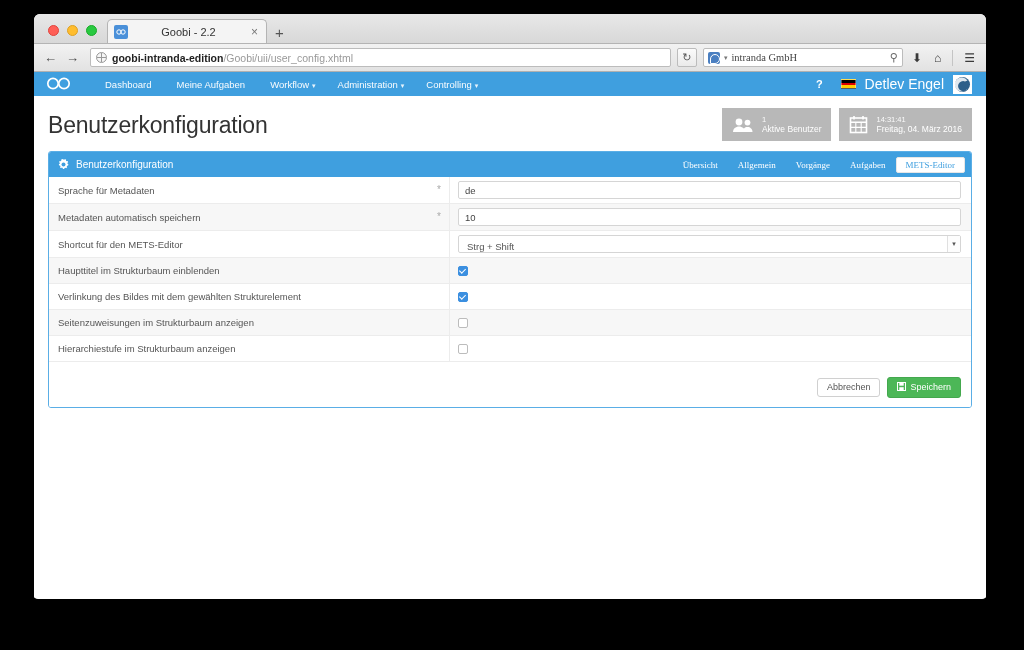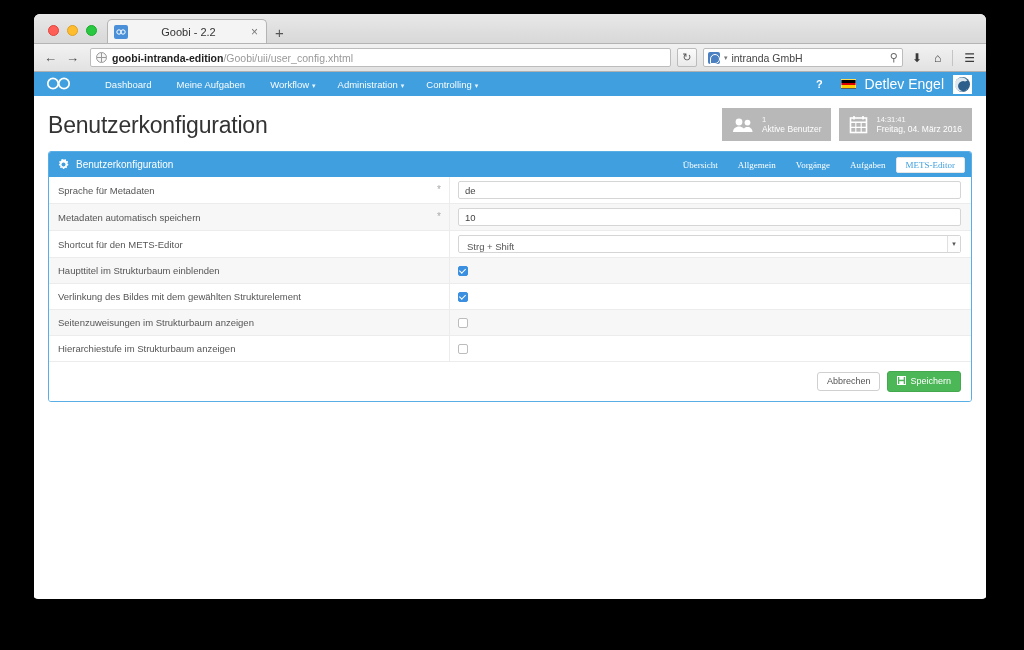--- a/index.html
+++ b/index.html
@@ -122,21 +122,21 @@
     display: flex; align-items: center; justify-content: center;
     font-size: 11px; color: #555;
   }
   .searchbar {
     width: 200px; height: 19px;
     background: #fff;
     border: 1px solid #bcbcbc;
     border-radius: 2px;
     display: flex; align-items: center;
     padding: 0 4px; gap: 4px;
-    font-size: 10.5px; color: #444;
+    font-size: 10.5px; color: #444; font-family: Liberation Serif, serif;
   }
   .search-provider {
     width: 12px; height: 12px;
     background: #4a7fc1;
     border-radius: 2px;
     flex: 0 0 auto;
     position: relative;
   }
   .search-provider::after {
     content: "";
@@ -385,20 +385,21 @@
   }
   .btn {
     font-size: 9px;
     border-radius: 3px;
     padding: 4px 9px;
     display: inline-flex;
     align-items: center;
     gap: 4px;
     line-height: 1;
     white-space: nowrap;
+    margin-top: 6px;
   }
   .btn-default {
     background: #fff;
     border: 1px solid #d0d0d0;
     color: #555;
   }
   .btn-success {
     background: #4cb757;
     border: 1px solid #44a84e;
     color: #fff;

